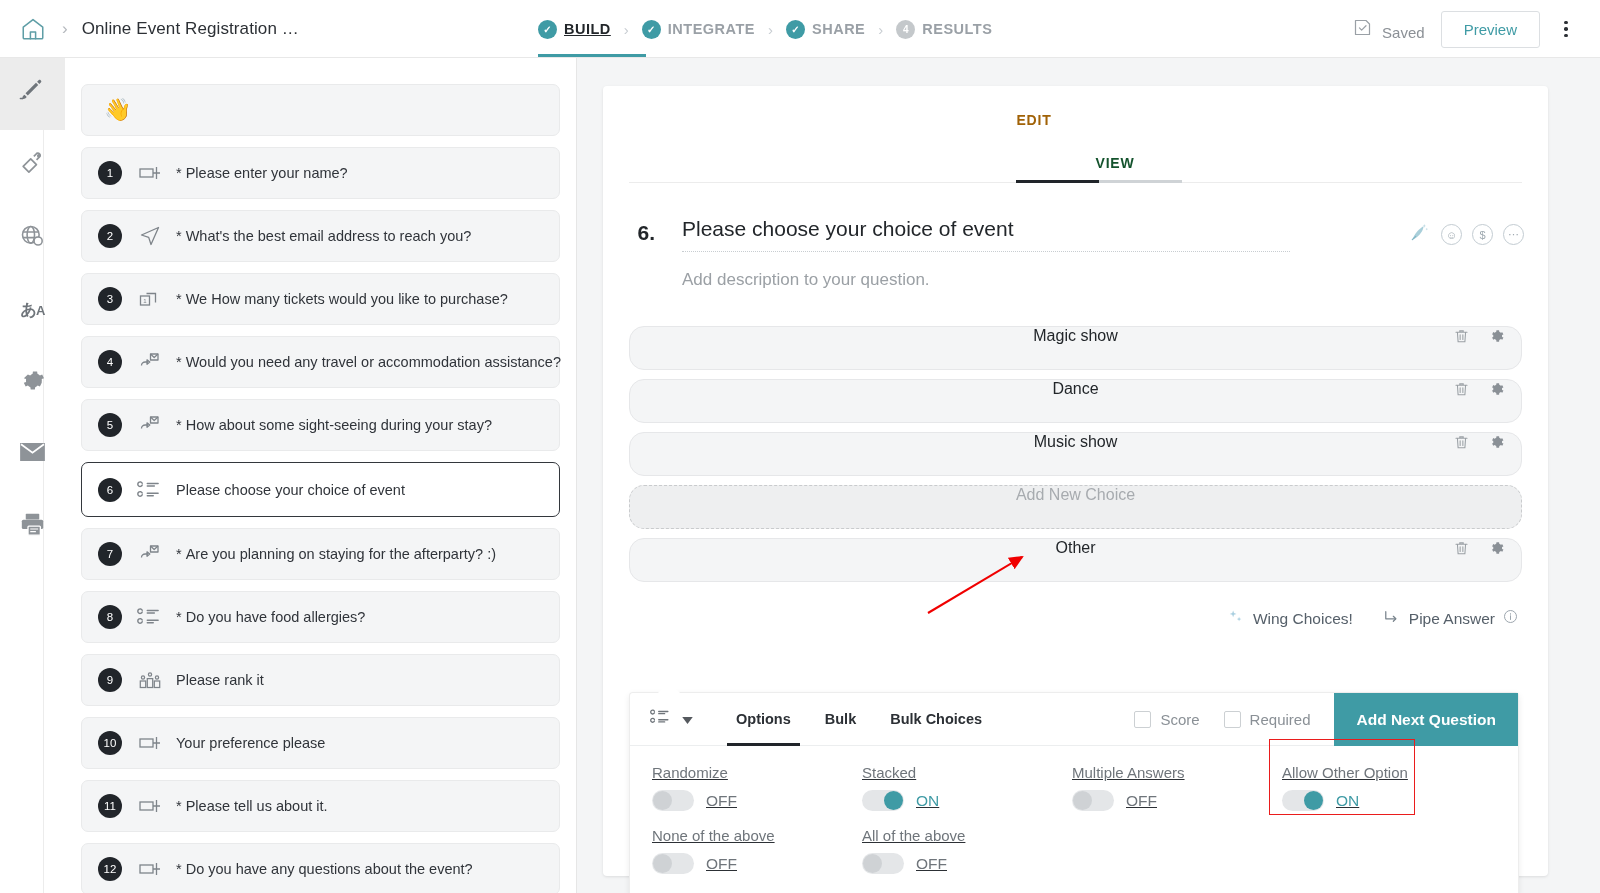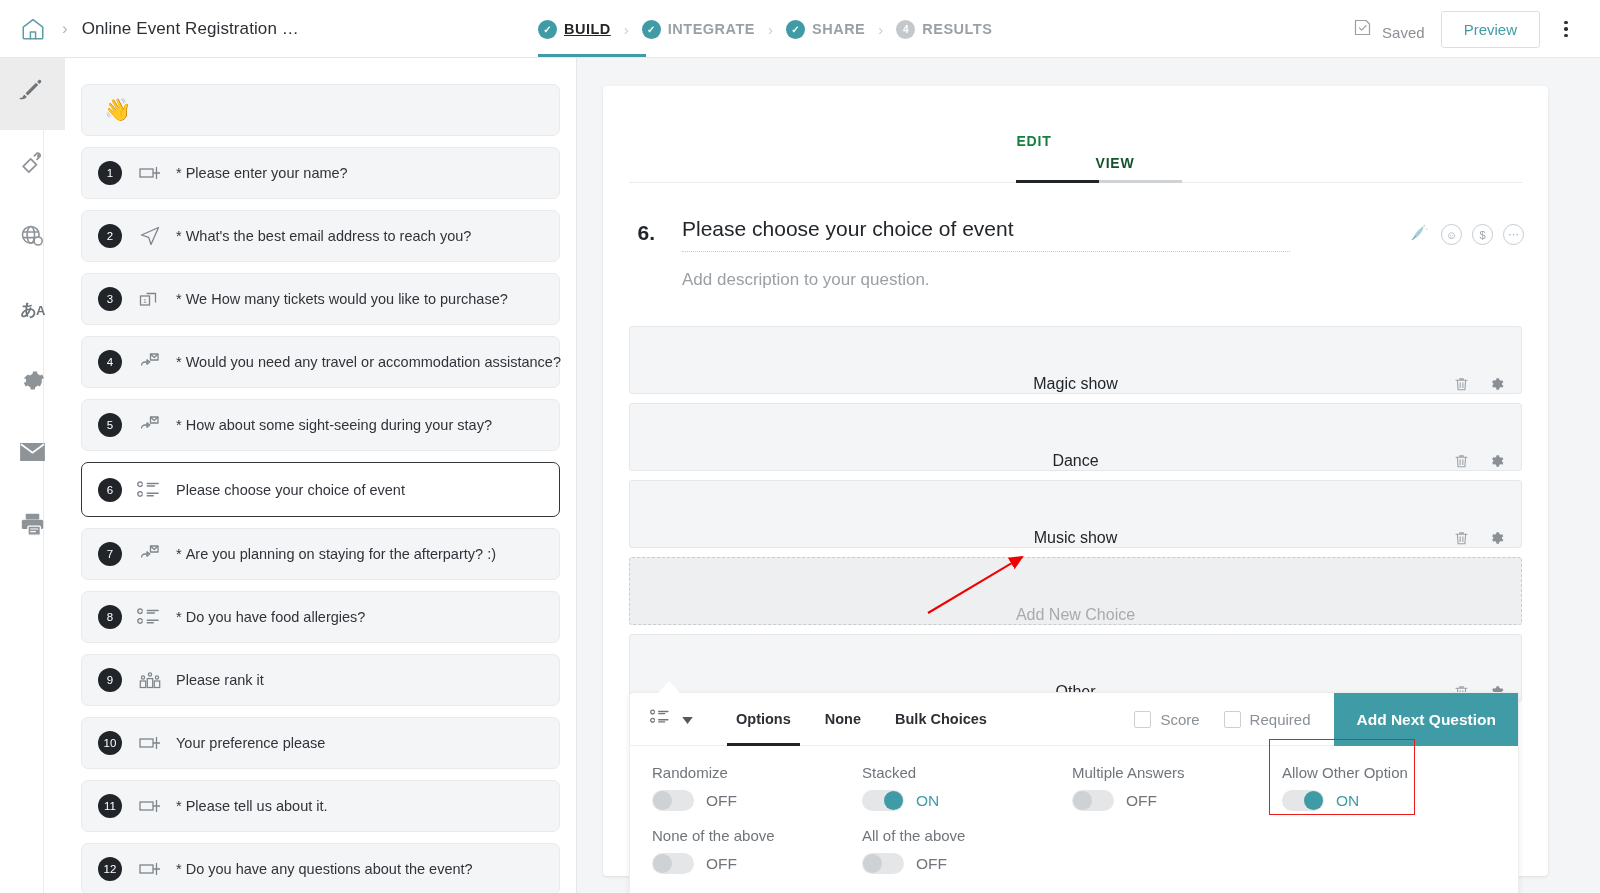--- a/index.html
+++ b/index.html
@@ -93,39 +93,39 @@
     position: absolute; left: 577px; top: 58px; width: 1023px; height: 835px;
     background: #f4f5f6; padding: 28px 52px 0 26px;
   }
   .card {
     width: 945px; background: #ffffff; border-radius: 4px;
     box-shadow: 0 1px 3px rgba(0,0,0,.10);
     height: 790px; position: relative; overflow: visible;
   }
   .evtabs { display: flex; justify-content: center; gap: 0; padding-top: 26px; position: relative; }
   .evtab { font-size: 14px; font-weight: 700; letter-spacing: .8px; padding: 0 22px 12px 22px; cursor: pointer; }
-  .evtab.on { color: #15803d; margin-top: 21px; }
+  .evtab.on { color: #a16207; }
   .evtab.off { color: #14532d; margin-top: 43px; }
   .evtab-rule { position: absolute; left: 26px; right: 26px; bottom: 0; height: 1px; background: #ececec; }
   .evtab-ind { position: absolute; bottom: 0; height: 3px; }
   .evtab-ind.a { left: 413px; width: 83px; background: #21252a; }
   .evtab-ind.b { left: 496px; width: 83px; background: #cfd3d6; }
 
   .qhead { padding: 34px 0 0 0; display: flex; align-items: flex-start; }
   .qhead-num { width: 52px; text-align: right; font-size: 21px; font-weight: 700; color: #22262a; padding-top: 4px; }
   .qhead-body { margin-left: 27px; flex: 1; padding-right: 30px; position: relative; }
   .qhead-title { font-size: 21px; color: #22262a; padding-bottom: 10px; border-bottom: 1px dotted #c8cdd1; width: 608px; }
   .qhead-desc { font-size: 17px; color: #9ba0a5; margin-top: 18px; }
   .qhead-tools { position: absolute; right: 24px; top: 4px; display: flex; align-items: center; gap: 10px; }
   .tool-circle { width: 21px; height: 21px; border-radius: 50%; border: 1px solid #c3ccd2; color: #9fa9b0; font-size: 11px; display: flex; align-items: center; justify-content: center; cursor: pointer; }
 
   .choices { margin-top: 36px; padding: 0 26px; }
   .choice {
-    height: 68px; background: #f4f5f6; border: 1px solid #e6e7e9; border-radius: 3px;
-    display: flex; align-items: flex-end; justify-content: center; position: relative;
+    height: 44px; background: #f4f5f6; border: 1px solid #e6e7e9; border-radius: 15px;
+    display: flex; align-items: flex-start; justify-content: center; position: relative;
     margin-bottom: 9px; font-size: 16px; color: #22262a; cursor: text;
   }
   .choice.add {
     background: #eeeff0; border: 1px dashed #c9cbcd; color: #a7abaf; cursor: pointer;
   }
   .choice-actions { position: absolute; right: 16px; display: flex; gap: 17px; align-items: center; color: #9aa0a5; }
   .choice-actions span { cursor: pointer; display:flex; }
 
   .wingrow { display: flex; justify-content: flex-end; align-items: center; gap: 30px; padding: 16px 30px 0 0; }
   .wing { display: flex; align-items: center; gap: 8px; font-size: 15.5px; color: #5c6view; color: #56606a; cursor: pointer; }
@@ -149,21 +149,21 @@
   .opttab.active::after { content: ""; position: absolute; left: 8px; right: 8px; bottom: 0; height: 3px; background: #21252a; }
   .optright { position: absolute; right: 0; top: 0; height: 53px; display: flex; align-items: center; }
   .chk { display: flex; align-items: center; gap: 9px; margin-right: 24px; font-size: 15px; color: #8a9096; cursor: pointer; }
   .chk i { width: 17px; height: 17px; border: 1.4px solid #ccd0d3; border-radius: 2px; display: block; }
   .addnext {
     background: #3f9ba5; color: #ffffff; font-size: 15.5px; font-weight: 700;
     height: 53px; display: flex; align-items: center; padding: 0 22px; cursor: pointer;
   }
 
   .optgrid { padding: 18px 0 22px 0; position: relative; }
-  .optrow { display: flex; }
+  .optrow { display: flex; text-decoration: underline; }
   .optcell { width: 210px; padding-left: 22px; }
   .optcell .lbl { font-size: 15px; color: #6f757b; margin-bottom: 9px; }
   .togwrap { display: flex; align-items: center; gap: 12px; }
   .tog { width: 42px; height: 21px; border-radius: 11px; background: #e4e6e8; position: relative; cursor: pointer; }
   .tog .knob { position: absolute; top: 1px; width: 19px; height: 19px; border-radius: 50%; }
   .tog.off .knob { left: 1px; background: #cfd2d5; }
   .tog.on .knob { right: 1px; background: #3f9ba5; }
   .togval { font-size: 15.5px; }
   .togval.off { color: #6f757b; }
   .togval.on { color: #3f9ba5; }
@@ -577,21 +577,21 @@
           </span>
           <span>
             <svg width="11" height="7" viewBox="0 0 12 8" fill="#55595e">
                 <path d="M0 0h12L6 8z"></path>
               </svg>
           </span>
         </div>
 
         <div class="opttabs">
           <div class="opttab active">Options</div>
-          <div class="opttab">None</div>
+          <div class="opttab">Bulk</div>
           <div class="opttab">Bulk Choices</div>
         </div>
 
         <div class="optright">
           <div class="chk">
             <i></i>
             <span>Score</span>
           </div>
           <div class="chk">
             <i></i>

